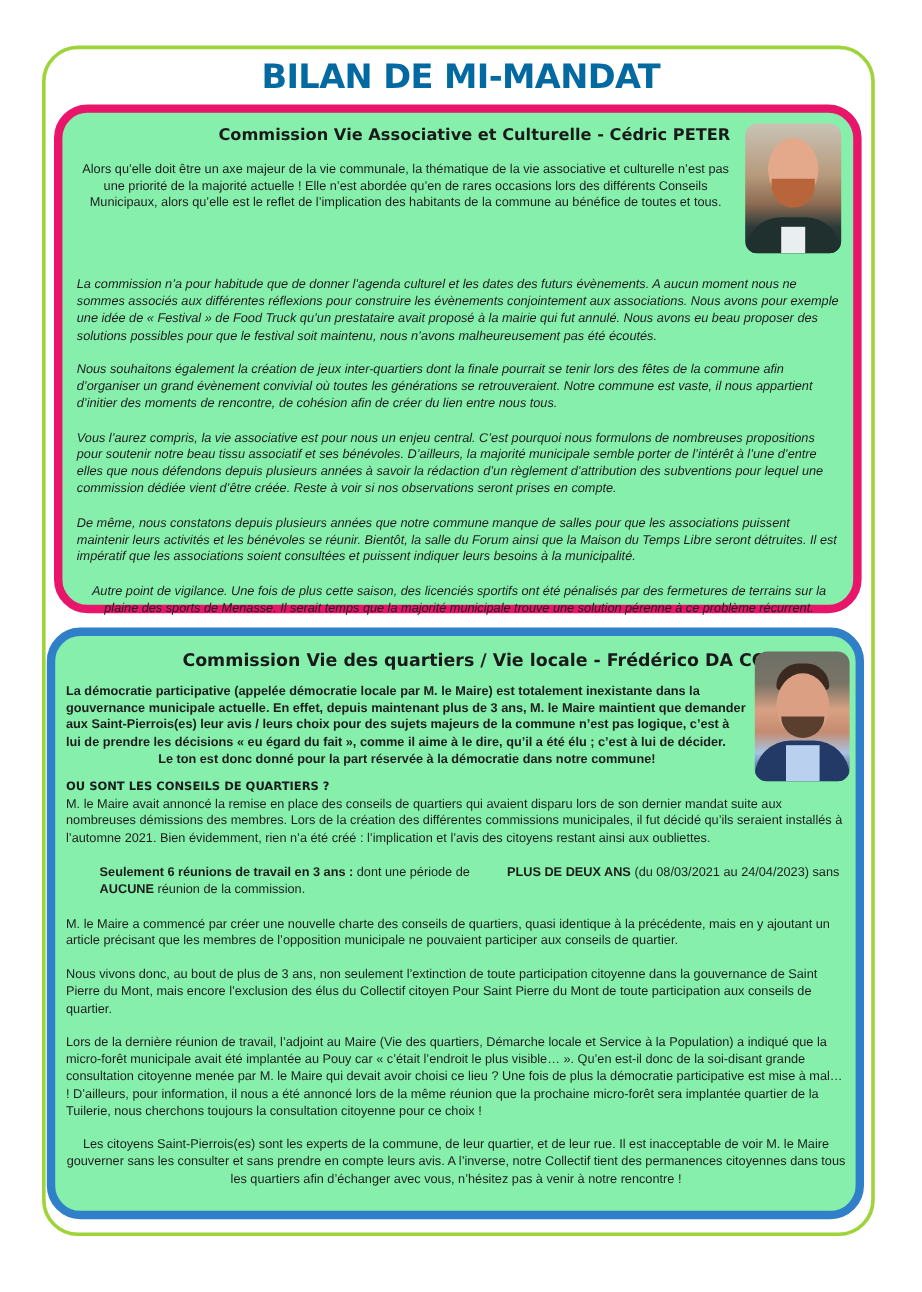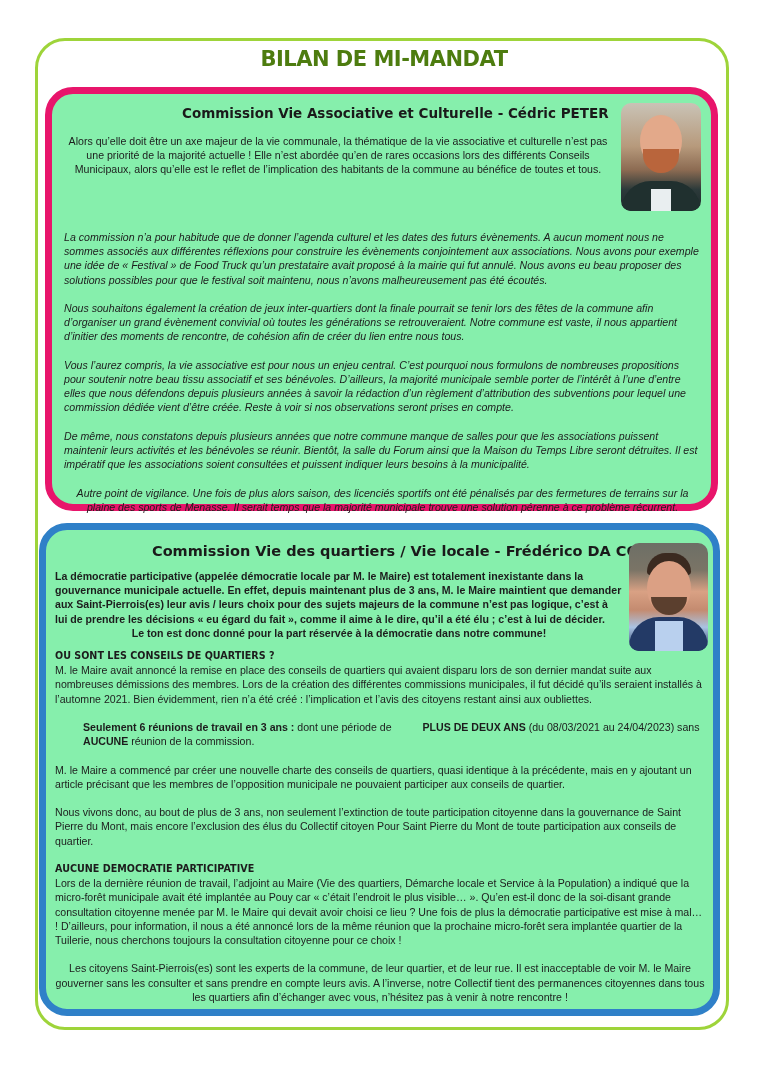--- a/index.html
+++ b/index.html
@@ -1,22 +1,22 @@
 <!DOCTYPE html>
 <html><head>
 <meta charset="utf-8">
 <style>
   html, body { margin:0; padding:0; background:#ffffff; }
   body { width:768px; height:1077px; position:relative; overflow:hidden;
          font-family:"Liberation Sans", "DejaVu Sans", sans-serif; color:#1a1a1a; }
   .outer { position:absolute; left:35px; top:38px; width:688px; height:986px;
            border:3px solid #9ed43a; border-radius:30px; }
   .main-title { position:absolute; left:0; width:768px; top:47px; text-align:center;
-                font-family:"DejaVu Sans", sans-serif; font-weight:bold; font-size:21px;
-                letter-spacing:-0.5px; color:#4d7c0f; margin:0; }
+                font-family:"DejaVu Sans", sans-serif; font-weight:bold; font-size:28px;
+                letter-spacing:-0.5px; color:#0369a1; margin:0; }
   .box { position:absolute; border-style:solid; border-width:7px; border-radius:28px; background:#86efac; }
   .box-pink { left:45px; top:87px; width:659px; height:410px; border-color:#e8156b; }
   .box-blue { left:39px; top:523px; width:667px; height:479px; border-color:#2f80c8; }
   .sec-title { position:absolute; font-family:"DejaVu Sans", sans-serif; font-weight:bold;
                font-size:13.5px; color:#1a1a1a; margin:0; white-space:nowrap; }
   .pink-title { left:130px; top:11px; }
   .blue-title { left:106px; top:13px; font-size:14.5px; }
   .photo { position:absolute; border-radius:10px; overflow:hidden; }
   .photo1 { left:569px; top:9px; width:80px; height:108px;
             background:linear-gradient(180deg,#c9c3b6 0%,#b79a7c 40%,#8c6b52 62%,#2c3a3a 80%,#1f2a2c 100%); }
@@ -59,21 +59,21 @@
     <div class="beard"></div>
   </div>
   <div class="body-text pink-body">
     <p class="para">Alors qu’elle doit être un axe majeur de la vie communale, la thématique de la vie associative et culturelle n’est pas une priorité de la majorité actuelle ! Elle n’est abordée qu’en de rares occasions lors des différents Conseils Municipaux, alors qu’elle est le reflet de l’implication des habitants de la commune au bénéfice de toutes et tous.</p>
   </div>
   <div class="body-text pink-body-wide">
     <p class="para">La commission n’a pour habitude que de donner l’agenda culturel et les dates des futurs évènements. A aucun moment nous ne sommes associés aux différentes réflexions pour construire les évènements conjointement aux associations. Nous avons pour exemple une idée de « Festival » de Food Truck qu’un prestataire avait proposé à la mairie qui fut annulé. Nous avons eu beau proposer des solutions possibles pour que le festival soit maintenu, nous n’avons malheureusement pas été écoutés.</p>
     <p class="para">Nous souhaitons également la création de jeux inter-quartiers dont la finale pourrait se tenir lors des fêtes de la commune afin d’organiser un grand évènement convivial où toutes les générations se retrouveraient. Notre commune est vaste, il nous appartient d’initier des moments de rencontre, de cohésion afin de créer du lien entre nous tous.</p>
     <p class="para">Vous l’aurez compris, la vie associative est pour nous un enjeu central. C’est pourquoi nous formulons de nombreuses propositions pour soutenir notre beau tissu associatif et ses bénévoles. D’ailleurs, la majorité municipale semble porter de l’intérêt à l’une d’entre elles que nous défendons depuis plusieurs années à savoir la rédaction d’un règlement d’attribution des subventions pour lequel une commission dédiée vient d’être créée. Reste à voir si nos observations seront prises en compte.</p>
     <p class="para">De même, nous constatons depuis plusieurs années que notre commune manque de salles pour que les associations puissent maintenir leurs activités et les bénévoles se réunir. Bientôt, la salle du Forum ainsi que la Maison du Temps Libre seront détruites. Il est impératif que les associations soient consultées et puissent indiquer leurs besoins à la municipalité.</p>
-    <p class="para">Autre point de vigilance. Une fois de plus alors saison, des licenciés sportifs ont été pénalisés par des fermetures de terrains sur la plaine des sports de Menasse. Il serait temps que la majorité municipale trouve une solution pérenne à ce problème récurrent.</p>
+    <p class="para">Autre point de vigilance. Une fois de plus cette saison, des licenciés sportifs ont été pénalisés par des fermetures de terrains sur la plaine des sports de Menasse. Il serait temps que la majorité municipale trouve une solution pérenne à ce problème récurrent.</p>
   </div>
 </div>
 
 <div class="box box-blue">
   <h2 class="sec-title blue-title">Commission Vie des quartiers / Vie locale - Frédérico DA COSTA</h2>
   <div class="photo photo2">
     <div class="jacket"></div>
     <div class="shirt"></div>
     <div class="hair"></div>
     <div class="face"></div>
@@ -85,18 +85,17 @@
   </div>
   <div class="body-text blue-body-wide">
     <p class="para">
       <span class="subhead">OU SONT LES CONSEILS DE QUARTIERS ?</span>
       <span>M. le Maire avait annoncé la remise en place des conseils de quartiers qui avaient disparu lors de son dernier mandat suite aux nombreuses démissions des membres. Lors de la création des différentes commissions municipales, il fut décidé qu’ils seraient installés à l’automne 2021. Bien évidemment, rien n’a été créé : l’implication et l’avis des citoyens restant ainsi aux oubliettes.</span>
     </p>
     <p class="para"><b>Seulement 6 réunions de travail en 3 ans :</b><span> dont une période de </span><b>PLUS DE DEUX ANS</b><span> (du 08/03/2021 au 24/04/2023) sans </span><b>AUCUNE</b><span> réunion de la commission.</span></p>
     <p class="para">M. le Maire a commencé par créer une nouvelle charte des conseils de quartiers, quasi identique à la précédente, mais en y ajoutant un article précisant que les membres de l’opposition municipale ne pouvaient participer aux conseils de quartier.</p>
     <p class="para">Nous vivons donc, au bout de plus de 3 ans, non seulement l’extinction de toute participation citoyenne dans la gouvernance de Saint Pierre du Mont, mais encore l’exclusion des élus du Collectif citoyen Pour Saint Pierre du Mont de toute participation aux conseils de quartier.</p>
     <p class="para">
-      <span class="subhead">AUCUNE DEMOCRATIE PARTICIPATIVE</span>
       <span>Lors de la dernière réunion de travail, l’adjoint au Maire (Vie des quartiers, Démarche locale et Service à la Population) a indiqué que la micro-forêt municipale avait été implantée au Pouy car « c’était l’endroit le plus visible… ». Qu’en est-il donc de la soi-disant grande consultation citoyenne menée par M. le Maire qui devait avoir choisi ce lieu ? Une fois de plus la démocratie participative est mise à mal… ! D’ailleurs, pour information, il nous a été annoncé lors de la même réunion que la prochaine micro-forêt sera implantée quartier de la Tuilerie, nous cherchons toujours la consultation citoyenne pour ce choix !</span>
     </p>
     <p class="para">Les citoyens Saint-Pierrois(es) sont les experts de la commune, de leur quartier, et de leur rue. Il est inacceptable de voir M. le Maire gouverner sans les consulter et sans prendre en compte leurs avis. A l’inverse, notre Collectif tient des permanences citoyennes dans tous les quartiers afin d’échanger avec vous, n’hésitez pas à venir à notre rencontre !</p>
   </div>
 </div>
 
 </body></html>

